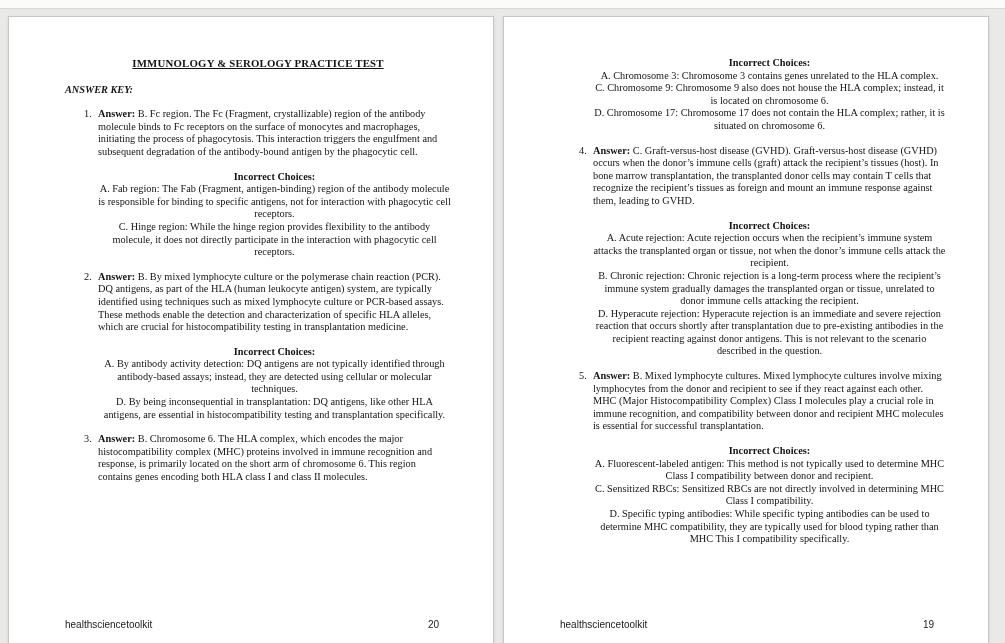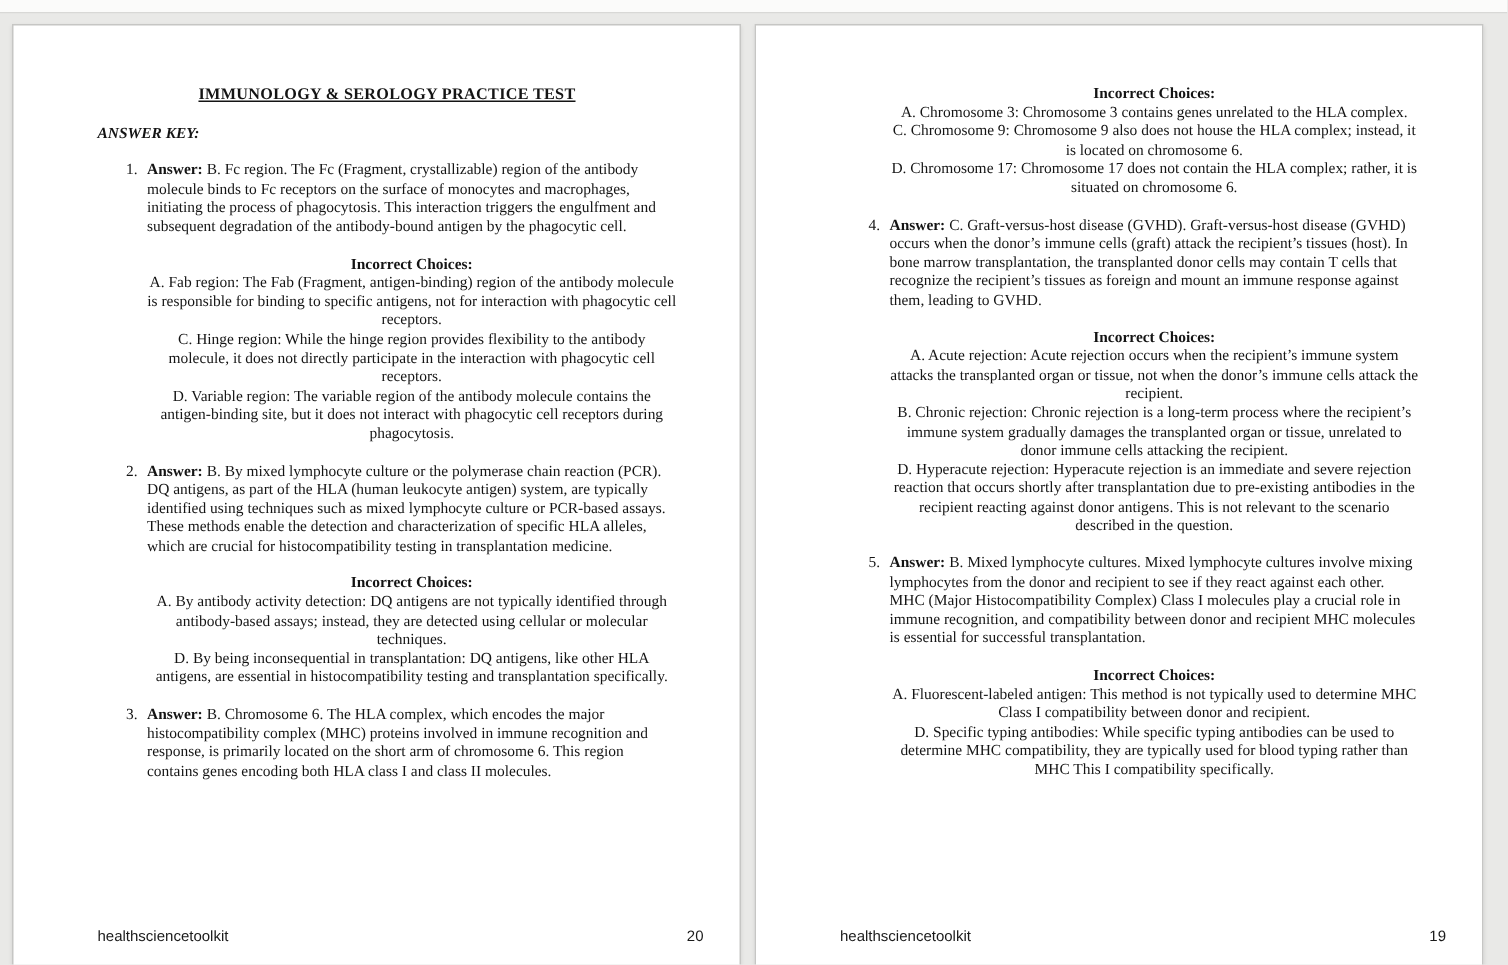--- a/index.html
+++ b/index.html
@@ -32,21 +32,21 @@
   .answer-key { font-weight: bold; font-style: italic; margin-bottom: 12px; }
 
   .block { margin-bottom: 12px; }
   .q-item { display: flex; }
   .qnum  { flex: 0 0 14px; margin-left: 19px; }
   .qbody { flex: 1; }
   .choices { margin-left: 33px; text-align: center; }
   .choices-head b { font-weight: bold; }
 
   .footer {
-    position: absolute; left: 56px; right: 24px; bottom: 22px;
+    position: absolute; left: 56px; right: 54px; bottom: 22px;
     display: flex; justify-content: space-between; align-items: baseline;
     font-family: "Liberation Sans", sans-serif; font-size: 10px; color: #1a1a1a;
   }
 </style>
 </head>
 <body>
 
 <div class="viewer">
   <div class="top-strip"></div>
 
@@ -56,21 +56,20 @@
       <div class="answer-key">ANSWER KEY:</div>
       <div class="blocks">
           <div class="block q-item">
             <span class="qnum">1.</span>
             <div class="qbody"><b>Answer:</b><span> B. Fc region. The Fc (Fragment, crystallizable) region of the antibody molecule binds to Fc receptors on the surface of monocytes and macrophages, initiating the process of phagocytosis. This interaction triggers the engulfment and subsequent degradation of the antibody-bound antigen by the phagocytic cell.</span></div>
           </div>
           <div class="block choices">
             <div class="choices-head"><b>Incorrect Choices:</b></div>
             <div class="choice">A. Fab region: The Fab (Fragment, antigen-binding) region of the antibody molecule is responsible for binding to specific antigens, not for interaction with phagocytic cell receptors.</div>
             <div class="choice">C. Hinge region: While the hinge region provides flexibility to the antibody molecule, it does not directly participate in the interaction with phagocytic cell receptors.</div>
-            <div class="choice">D. Variable region: The variable region of the antibody molecule contains the antigen-binding site, but it does not interact with phagocytic cell receptors during phagocytosis.</div>
           </div>
           <div class="block q-item">
             <span class="qnum">2.</span>
             <div class="qbody"><b>Answer:</b><span> B. By mixed lymphocyte culture or the polymerase chain reaction (PCR). DQ antigens, as part of the HLA (human leukocyte antigen) system, are typically identified using techniques such as mixed lymphocyte culture or PCR-based assays. These methods enable the detection and characterization of specific HLA alleles, which are crucial for histocompatibility testing in transplantation medicine.</span></div>
           </div>
           <div class="block choices">
             <div class="choices-head"><b>Incorrect Choices:</b></div>
             <div class="choice">A. By antibody activity detection: DQ antigens are not typically identified through antibody-based assays; instead, they are detected using cellular or molecular techniques.</div>
             <div class="choice">D. By being inconsequential in transplantation: DQ antigens, like other HLA antigens, are essential in histocompatibility testing and transplantation specifically.</div>
           </div>
@@ -105,20 +104,21 @@
             <div class="choice">B. Chronic rejection: Chronic rejection is a long-term process where the recipient’s immune system gradually damages the transplanted organ or tissue, unrelated to donor immune cells attacking the recipient.</div>
             <div class="choice">D. Hyperacute rejection: Hyperacute rejection is an immediate and severe rejection reaction that occurs shortly after transplantation due to pre-existing antibodies in the recipient reacting against donor antigens. This is not relevant to the scenario described in the question.</div>
           </div>
           <div class="block q-item">
             <span class="qnum">5.</span>
             <div class="qbody"><b>Answer:</b><span> B. Mixed lymphocyte cultures. Mixed lymphocyte cultures involve mixing lymphocytes from the donor and recipient to see if they react against each other. MHC (Major Histocompatibility Complex) Class I molecules play a crucial role in immune recognition, and compatibility between donor and recipient MHC molecules is essential for successful transplantation.</span></div>
           </div>
           <div class="block choices">
             <div class="choices-head"><b>Incorrect Choices:</b></div>
             <div class="choice">A. Fluorescent-labeled antigen: This method is not typically used to determine MHC Class I compatibility between donor and recipient.</div>
+            <div class="choice">C. Sensitized RBCs: Sensitized RBCs are not directly involved in determining MHC Class I compatibility.</div>
             <div class="choice">D. Specific typing antibodies: While specific typing antibodies can be used to determine MHC compatibility, they are typically used for blood typing rather than MHC This I compatibility specifically.</div>
           </div>
         </div>
     </div>
     <div class="footer">
       <span>healthsciencetoolkit</span>
       <span>19</span>
     </div>
   </div>
 </div>

